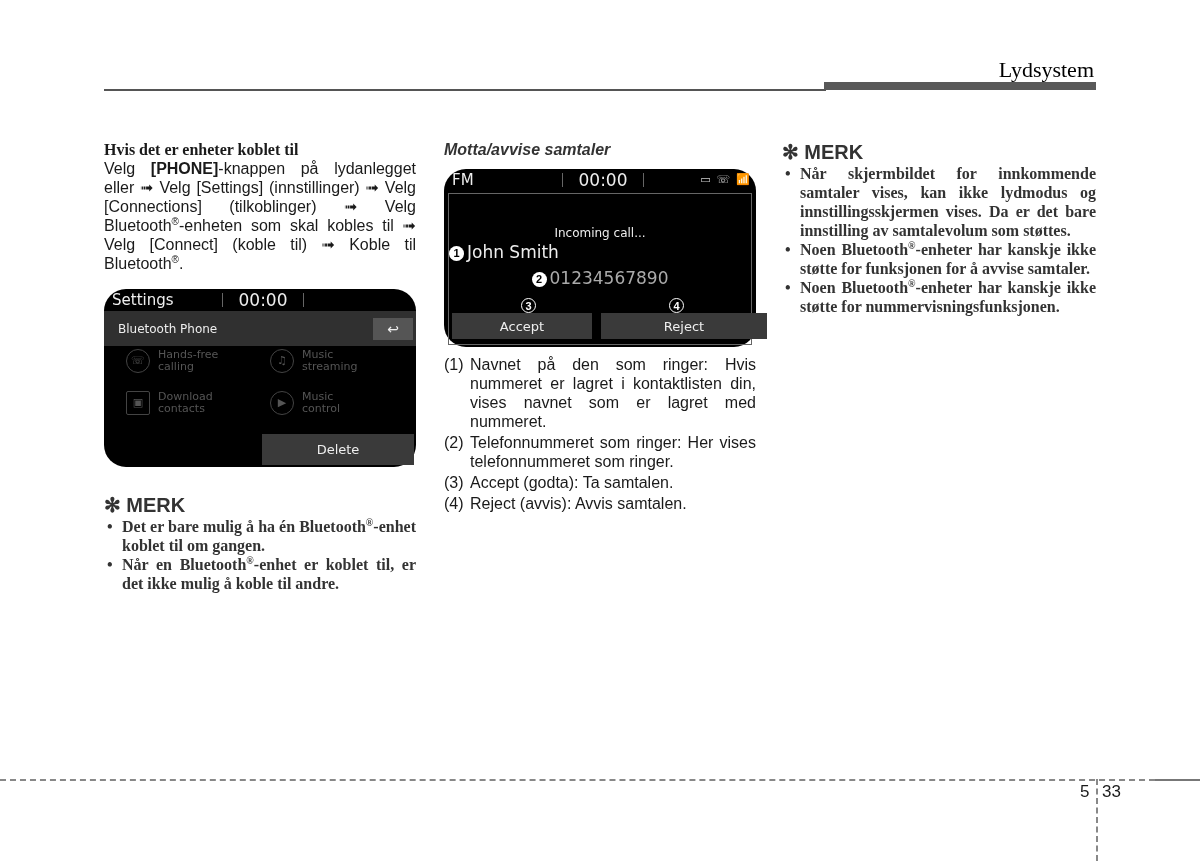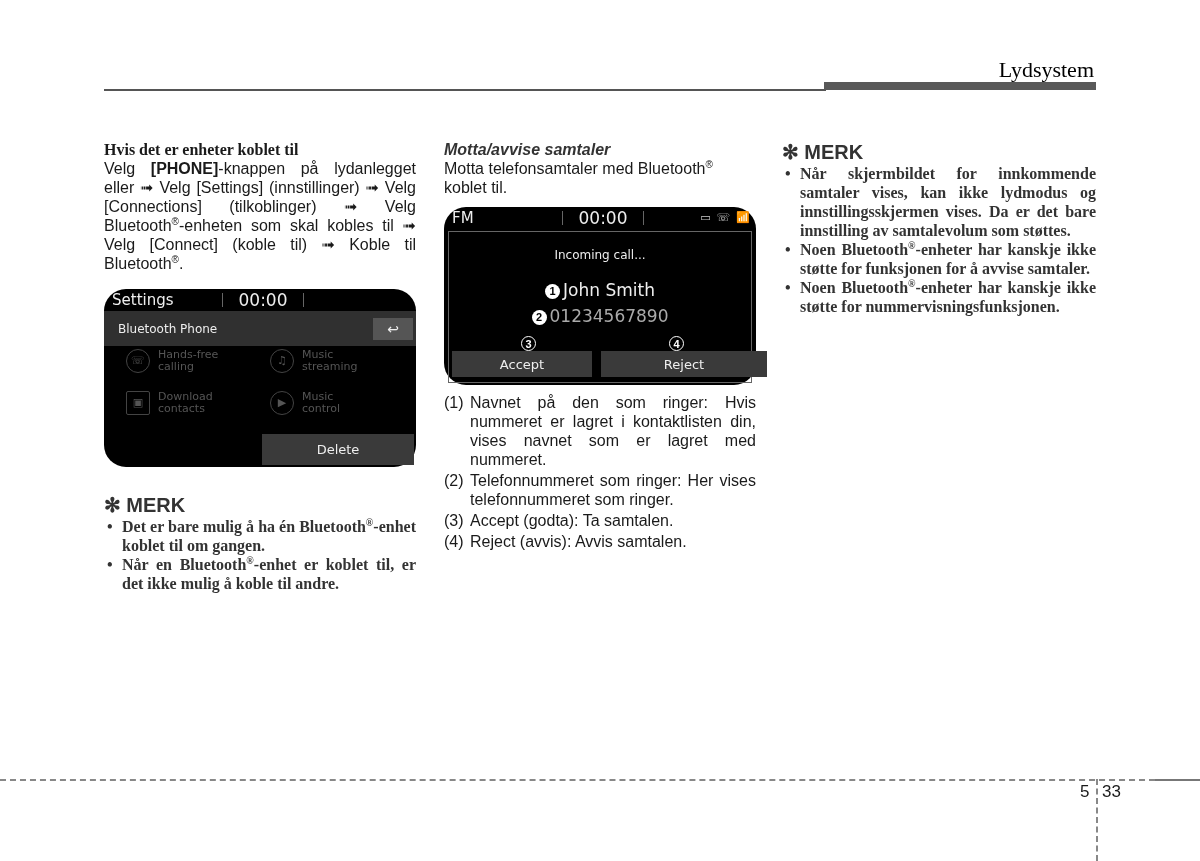--- a/index.html
+++ b/index.html
@@ -102,37 +102,36 @@
 
   <div class="merk" style="margin-top:26px;">✻ MERK</div>
   <ul class="merk-list">
     <li><span>Det er bare mulig å ha én Bluetooth</span><sup>®</sup><span>-enhet koblet til om gangen.</span></li>
     <li><span>Når en Bluetooth</span><sup>®</sup><span>-enhet er koblet til, er det ikke mulig å koble til andre.</span></li>
   </ul>
 </div>
 
 <div class="col col2">
   <div class="sub-ital">Motta/avvise samtaler</div>
-  <div class="body-text"><span>Motta telefonsamtaler med Bluetooth</span><sup>®</sup><br><span> koblet til.</span></div>
 
   <div class="screen scr2">
     <div class="scr-top">
       <span class="t-left">FM</span>
       <span class="sep"></span>
       <span class="t-mid">00:00</span>
       <span class="sep"></span>
     </div>
     <div class="status-icons">
       <span>▭</span>
       <span>☏</span>
       <span>📶</span>
     </div>
     <div class="scr2-inner">
-      <div style="position:absolute;left:0;width:100%;top:16px;text-align:center;font-size:12px;">Incoming call...</div>
-      <div style="position:absolute;left:0;width:100%;top:48px;text-align:center;font-size:17px;"><span class="callout">1</span><span>John Smith</span></div>
+      <div style="position:absolute;left:0;width:100%;top:32px;text-align:center;font-size:12px;">Incoming call...</div>
+      <div style="position:absolute;left:0;width:100%;top:48px;font-size:17px;"><span class="callout">1</span><span>John Smith</span></div>
       <div style="position:absolute;left:0;width:100%;top:74px;text-align:center;font-size:17px;color:#aaa;"><span class="callout">2</span><span>01234567890</span></div>
       <span class="callout o" style="position:absolute;left:72px;top:104px;">3</span>
       <span class="callout o" style="position:absolute;left:220px;top:104px;">4</span>
       <div style="position:absolute;left:3px;top:119px;width:140px;height:26px;background:#3a3a3a;display:flex;align-items:center;justify-content:center;font-size:13px;">Accept</div>
       <div style="position:absolute;left:152px;top:119px;width:166px;height:26px;background:#3a3a3a;display:flex;align-items:center;justify-content:center;font-size:13px;">Reject</div>
     </div>
   </div>
 
   <ul class="num-list" style="margin-top:8px;">
     <li><span class="n">(1)</span><span>Navnet på den som ringer: Hvis nummeret er lagret i kontaktlisten din, vises navnet som er lagret med nummeret.</span></li>

